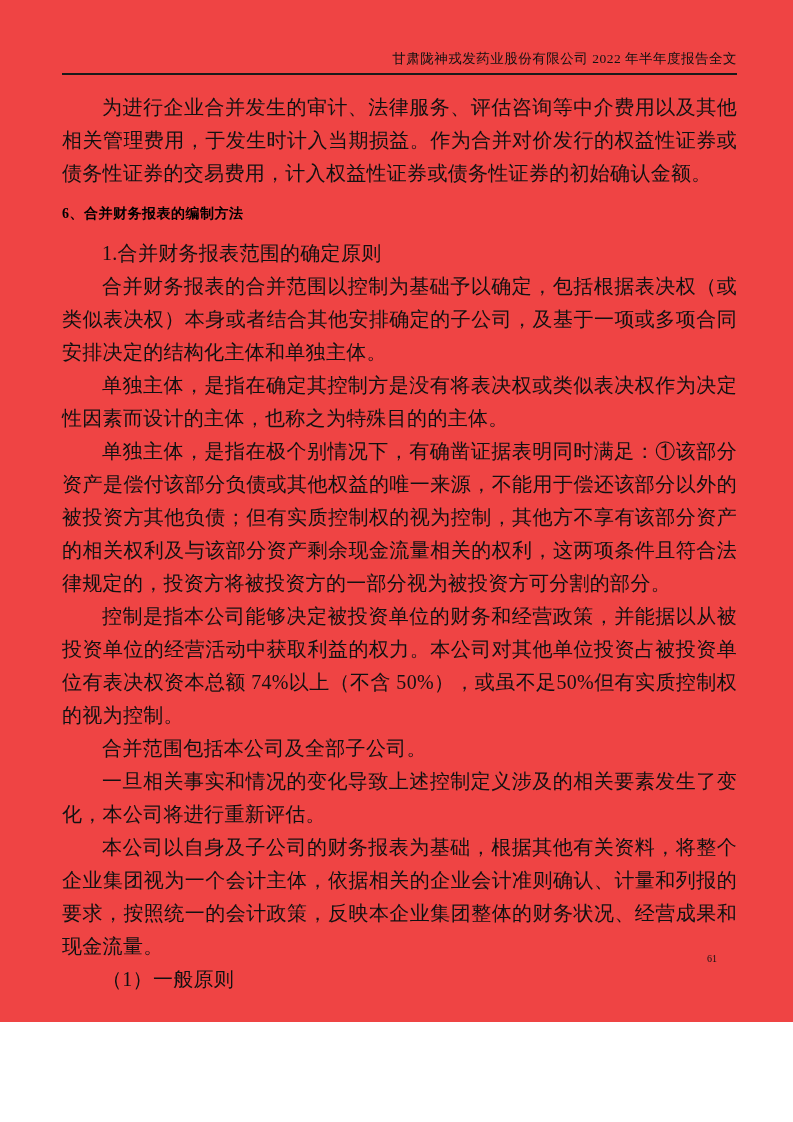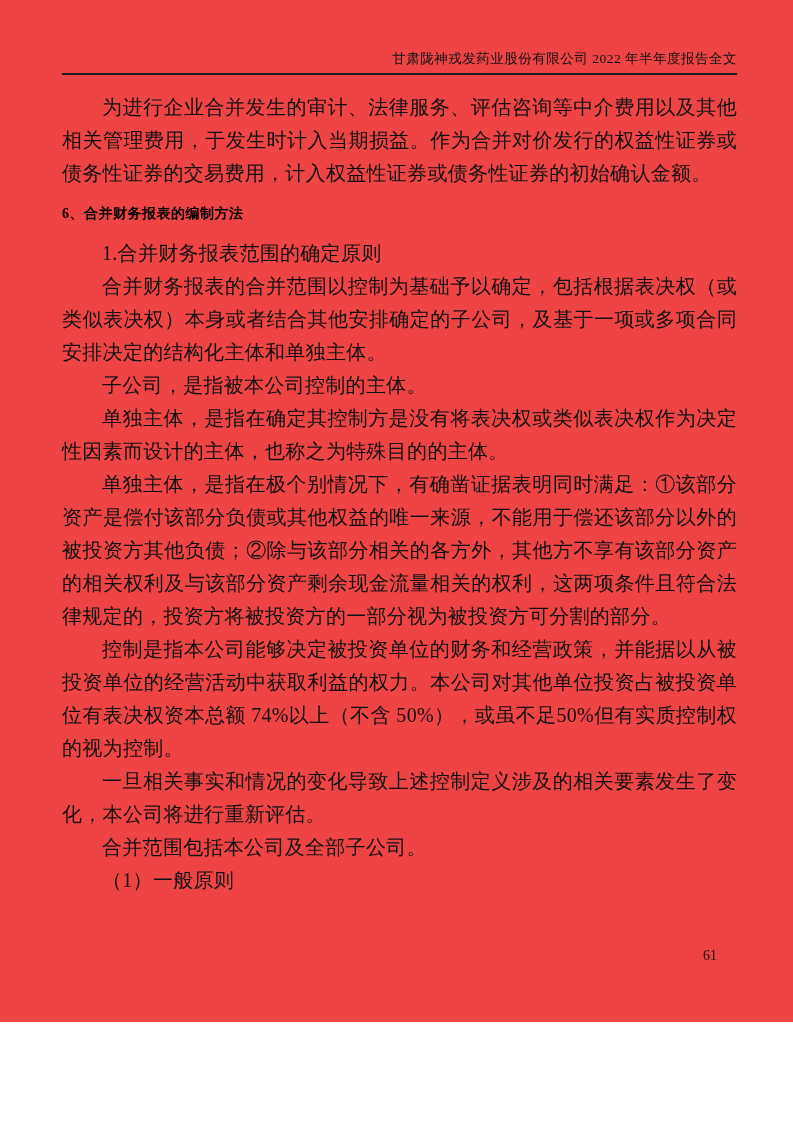--- a/index.html
+++ b/index.html
@@ -50,43 +50,43 @@
     line-height: 24px;
     font-weight: bold;
     text-indent: 0;
     color: #000000;
     letter-spacing: 0.5px;
   }
   .page-number {
     position: absolute;
     right: 76px;
     bottom: 58px;
-    font-size: 14px;
+    font-size: 10px;
     color: #111111;
   }
 </style>
 </head>
 <body>
 
 <div class="page">
 
   <div class="header">
     <div class="header-title">甘肃陇神戎发药业股份有限公司 2022 年半年度报告全文</div>
   </div>
 
   <div class="body-text">
     <p class="para">为进行企业合并发生的审计、法律服务、评估咨询等中介费用以及其他相关管理费用，于发生时计入当期损益。作为合并对价发行的权益性证券或债务性证券的交易费用，计入权益性证券或债务性证券的初始确认金额。</p>
 
     <h2 class="heading">6、合并财务报表的编制方法</h2>
 
     <p class="para">1.合并财务报表范围的确定原则</p>
     <p class="para">合并财务报表的合并范围以控制为基础予以确定，包括根据表决权（或类似表决权）本身或者结合其他安排确定的子公司，及基于一项或多项合同安排决定的结构化主体和单独主体。</p>
-    <p class="para">子公司，是指被本公司控制的主体。</p>
     <p class="para">单独主体，是指在确定其控制方是没有将表决权或类似表决权作为决定性因素而设计的主体，也称之为特殊目的的主体。</p>
-    <p class="para">单独主体，是指在极个别情况下，有确凿证据表明同时满足：①该部分资产是偿付该部分负债或其他权益的唯一来源，不能用于偿还该部分以外的被投资方其他负债；②除与该部分相关的各方外，其他方不享有该部分资产的相关权利及与该部分资产剩余现金流量相关的权利，这两项条件且符合法律规定的，投资方将被投资方的一部分视为被投资方可分割的部分。</p>
+    <p class="para">单独主体，是指在极个别情况下，有确凿证据表明同时满足：①该部分资产是偿付该部分负债或其他权益的唯一来源，不能用于偿还该部分以外的被投资方其他负债；但有实质控制权的视为控制，其他方不享有该部分资产的相关权利及与该部分资产剩余现金流量相关的权利，这两项条件且符合法律规定的，投资方将被投资方的一部分视为被投资方可分割的部分。</p>
     <p class="para">控制是指本公司能够决定被投资单位的财务和经营政策，并能据以从被投资单位的经营活动中获取利益的权力。本公司对其他单位投资占被投资单位有表决权资本总额 74%以上（不含 50%），或虽不足50%但有实质控制权的视为控制。</p>
+    <p class="para">合并范围包括本公司及全部子公司。</p>
     <p class="para">一旦相关事实和情况的变化导致上述控制定义涉及的相关要素发生了变化，本公司将进行重新评估。</p>
-    <p class="para">合并范围包括本公司及全部子公司。</p>
+    <p class="para">本公司以自身及子公司的财务报表为基础，根据其他有关资料，将整个企业集团视为一个会计主体，依据相关的企业会计准则确认、计量和列报的要求，按照统一的会计政策，反映本企业集团整体的财务状况、经营成果和现金流量。</p>
     <p class="para">（1）一般原则</p>
   </div>
 
   <div class="page-number">61</div>
 </div>
 
 </body></html>

